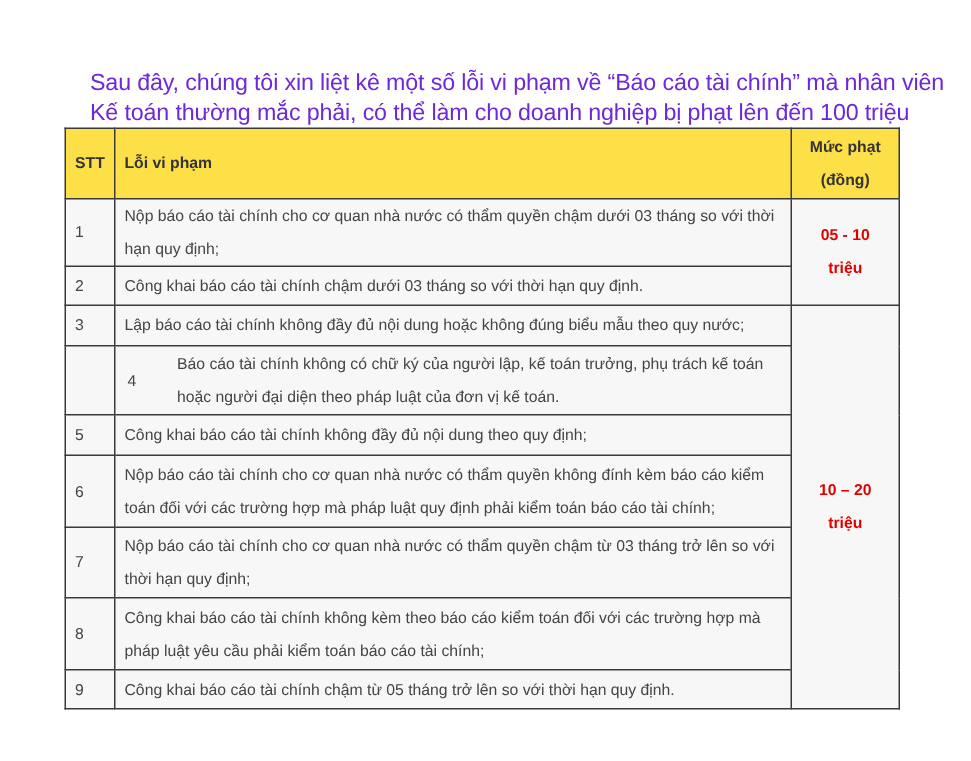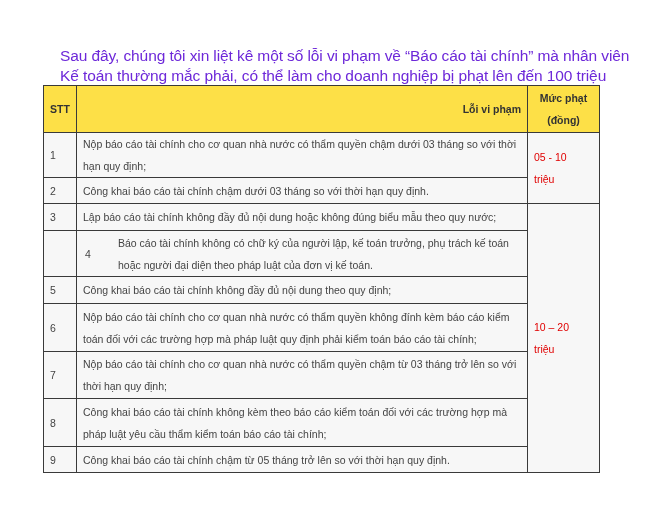--- a/index.html
+++ b/index.html
@@ -14,25 +14,25 @@
     border-collapse: collapse; font-family: "Liberation Sans", sans-serif;
     font-size: 10.5px; color: #444; table-layout: fixed;
   }
   table.violations td, table.violations th {
     border: 1px solid #3a3a3a; padding: 0 6px; vertical-align: middle; line-height: 22px;
   }
   table.violations th {
     background: #fde047; color: #333; font-weight: bold; height: 46px; line-height: 22px;
   }
   th.stt-h { text-align: center; padding-left: 7px; }
-  th.fault-h { text-align: right; }
+  th.fault-h { text-align: left; }
   th.fine-h { text-align: center; }
   td.stt { background: #f7f7f7; padding-left: 7px; }
   td.fault { background: #f7f7f7; padding-left: 6px; padding-right: 6px; margin-left: 12px; }
-  td.fine { background: #f7f7f7; color: #e00000; font-weight: normal; line-height: 22px; }
+  td.fine { background: #f7f7f7; text-align: center; color: #e00000; font-weight: bold; line-height: 22px; }
   tr.r1 td { height: 43px; } tr.r2 td { height: 25px; } tr.r3 td { height: 26px; }
   tr.r4 td { height: 45px; padding-left: 41px; } tr.r5 td { height: 26px; } tr.r6 td { height: 47px; }
   tr.r7 td { height: 46px; } tr.r8 td { height: 47px; } tr.r9 td { height: 25px; }
 </style>
 </head>
 <body>
 
 <p class="intro">Sau đây, chúng tôi xin liệt kê một số lỗi vi phạm về “Báo cáo tài chính” mà nhân viên Kế toán thường mắc phải, có thể làm cho doanh nghiệp bị phạt lên đến 100 triệu đồng như:</p>
 
 <table class="violations">
@@ -83,20 +83,20 @@
     <tr class="r6">
       <td class="stt">6</td>
       <td class="fault">Nộp báo cáo tài chính cho cơ quan nhà nước có thẩm quyền không đính kèm báo cáo kiểm toán đối với các trường hợp mà pháp luật quy định phải kiểm toán báo cáo tài chính;</td>
     </tr>
     <tr class="r7">
       <td class="stt">7</td>
       <td class="fault">Nộp báo cáo tài chính cho cơ quan nhà nước có thẩm quyền chậm từ 03 tháng trở lên so với thời hạn quy định;</td>
     </tr>
     <tr class="r8">
       <td class="stt">8</td>
-      <td class="fault">Công khai báo cáo tài chính không kèm theo báo cáo kiểm toán đối với các trường hợp mà pháp luật yêu cầu thẩm kiểm toán báo cáo tài chính;</td>
+      <td class="fault">Công khai báo cáo tài chính không kèm theo báo cáo kiểm toán đối với các trường hợp mà pháp luật yêu cầu phải kiểm toán báo cáo tài chính;</td>
     </tr>
     <tr class="r9">
       <td class="stt">9</td>
       <td class="fault">Công khai báo cáo tài chính chậm từ 05 tháng trở lên so với thời hạn quy định.</td>
     </tr>
   </tbody>
 </table>
 
 </body></html>

